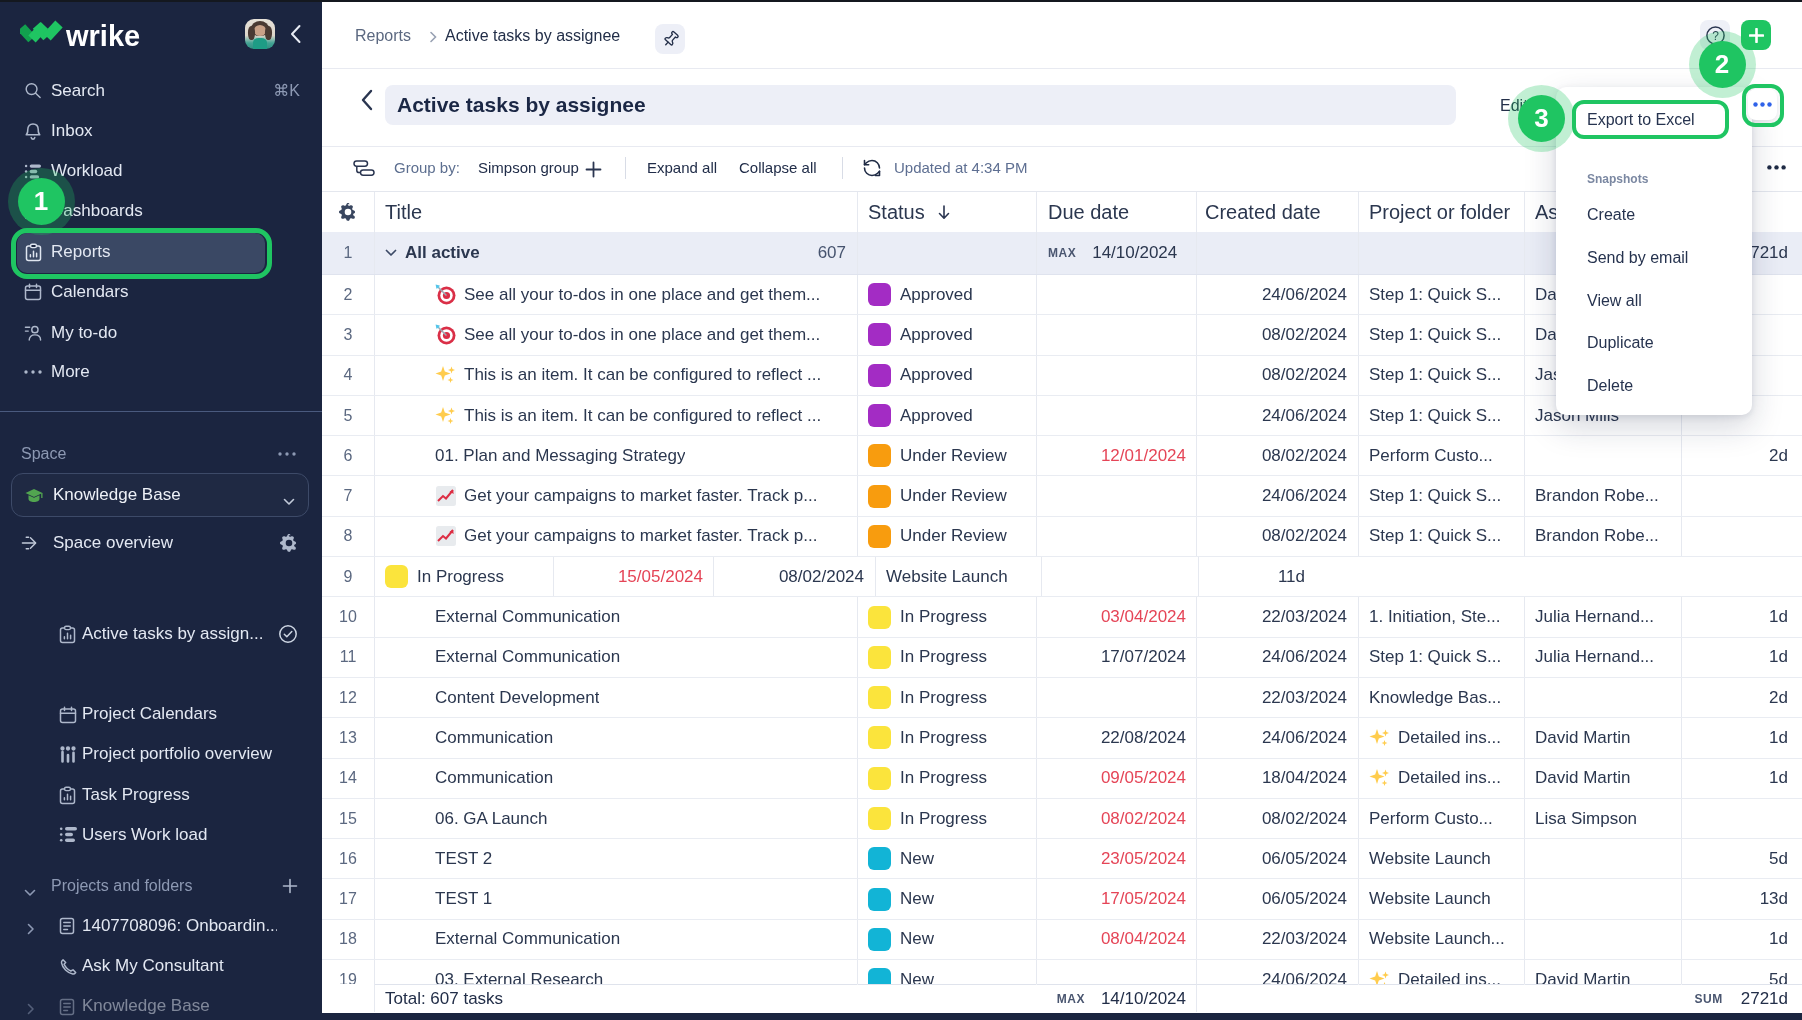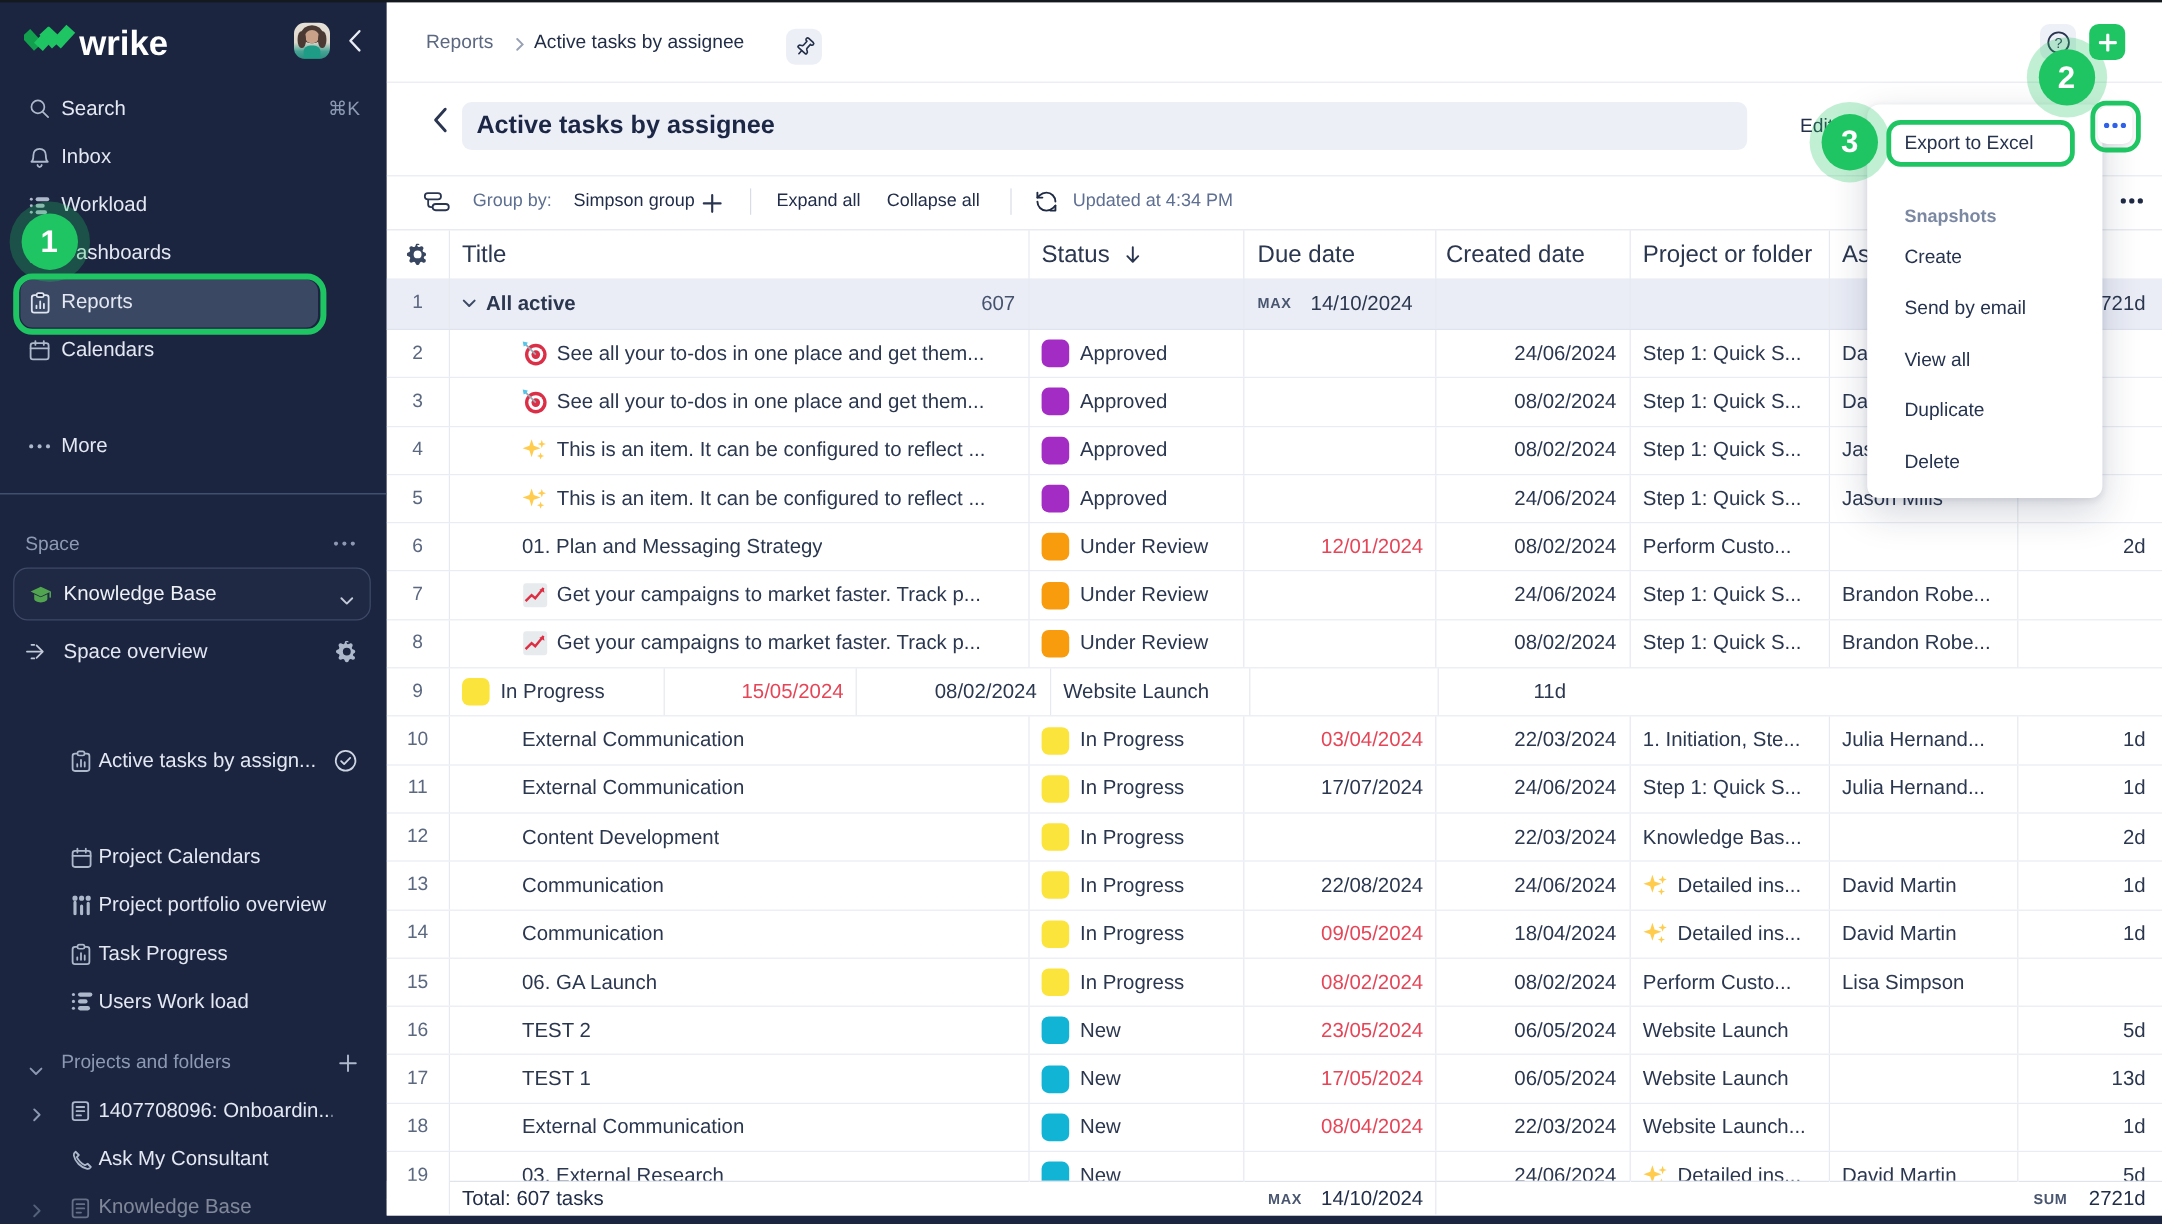--- a/index.html
+++ b/index.html
@@ -166,20 +166,32 @@
       <span class="nicon">
         <svg width="18" height="18" viewBox="0 0 18 18">
           <g fill="none" stroke="#aeb8cb" stroke-width="1.5" stroke-linecap="round" stroke-linejoin="round">
             <rect x="1.5" y="3" width="15" height="13.5" rx="2"></rect>
             <path d="M1.5 7.3 L16.5 7.3 M5.5 1.2 L5.5 4.4 M12.5 1.2 L12.5 4.4"></path>
           </g>
         </svg>
       </span>
       <span class="nlabel">Calendars</span>
     </div>
+<div class="navitem" style="top:312.5px">
+      <span class="nicon">
+        <svg width="19" height="18" viewBox="0 0 19 18">
+          <g fill="none" stroke="#aeb8cb" stroke-width="1.5" stroke-linecap="round" stroke-linejoin="round">
+            <path d="M1.5 3 L6 3 M1.5 7 L4.5 7"></path>
+            <circle cx="11.5" cy="5.5" r="3.3"></circle>
+            <path d="M5.5 16.5 C5.5 12.8 8 11 11.5 11 C15 11 17.5 12.8 17.5 16.5"></path>
+          </g>
+        </svg>
+      </span>
+      <span class="nlabel">My to-do</span>
+    </div>
 <div class="navitem" style="top:352px">
       <span class="nicon">
         <svg width="18" height="4" viewBox="0 0 18 4">
           <g fill="#aeb8cb">
             <circle cx="2" cy="2" r="1.7"></circle>
             <circle cx="9" cy="2" r="1.7"></circle>
             <circle cx="16" cy="2" r="1.7"></circle>
           </g>
         </svg>
       </span>
@@ -759,21 +771,21 @@
           <circle cx="2.5" cy="2.5" r="2.2"></circle>
           <circle cx="9.5" cy="2.5" r="2.2"></circle>
           <circle cx="16.5" cy="2.5" r="2.2"></circle>
         </g>
       </svg>
   </div>
 
   <div id="menu">
     <div class="abs" style="left:16px;top:13px;width:157px;height:39px;border:4.5px solid #1fc562;border-radius:12px;background:#ffffff;z-index:2"></div>
     <div class="mitem" style="top:24px;z-index:3">Export to Excel</div>
-    <div class="mitem" style="top:85px;font-size:15px;font-weight:bold;color:#7b88a2">Snapshots</div>
+    <div class="mitem" style="top:85px;font-size:12px;font-weight:bold;color:#7b88a2">Snapshots</div>
     <div class="mitem" style="top:119px">Create</div>
     <div class="mitem" style="top:162px">Send by email</div>
     <div class="mitem" style="top:205px">View all</div>
     <div class="mitem" style="top:247px">Duplicate</div>
     <div class="mitem" style="top:290px">Delete</div>
   </div>
 </div>
 
 <div id="topline"></div>
 

